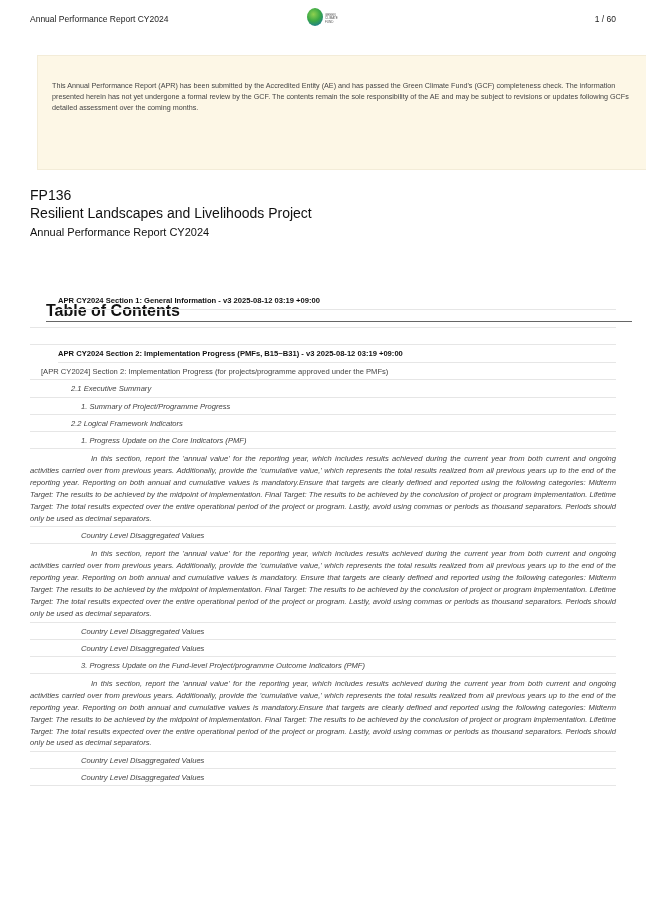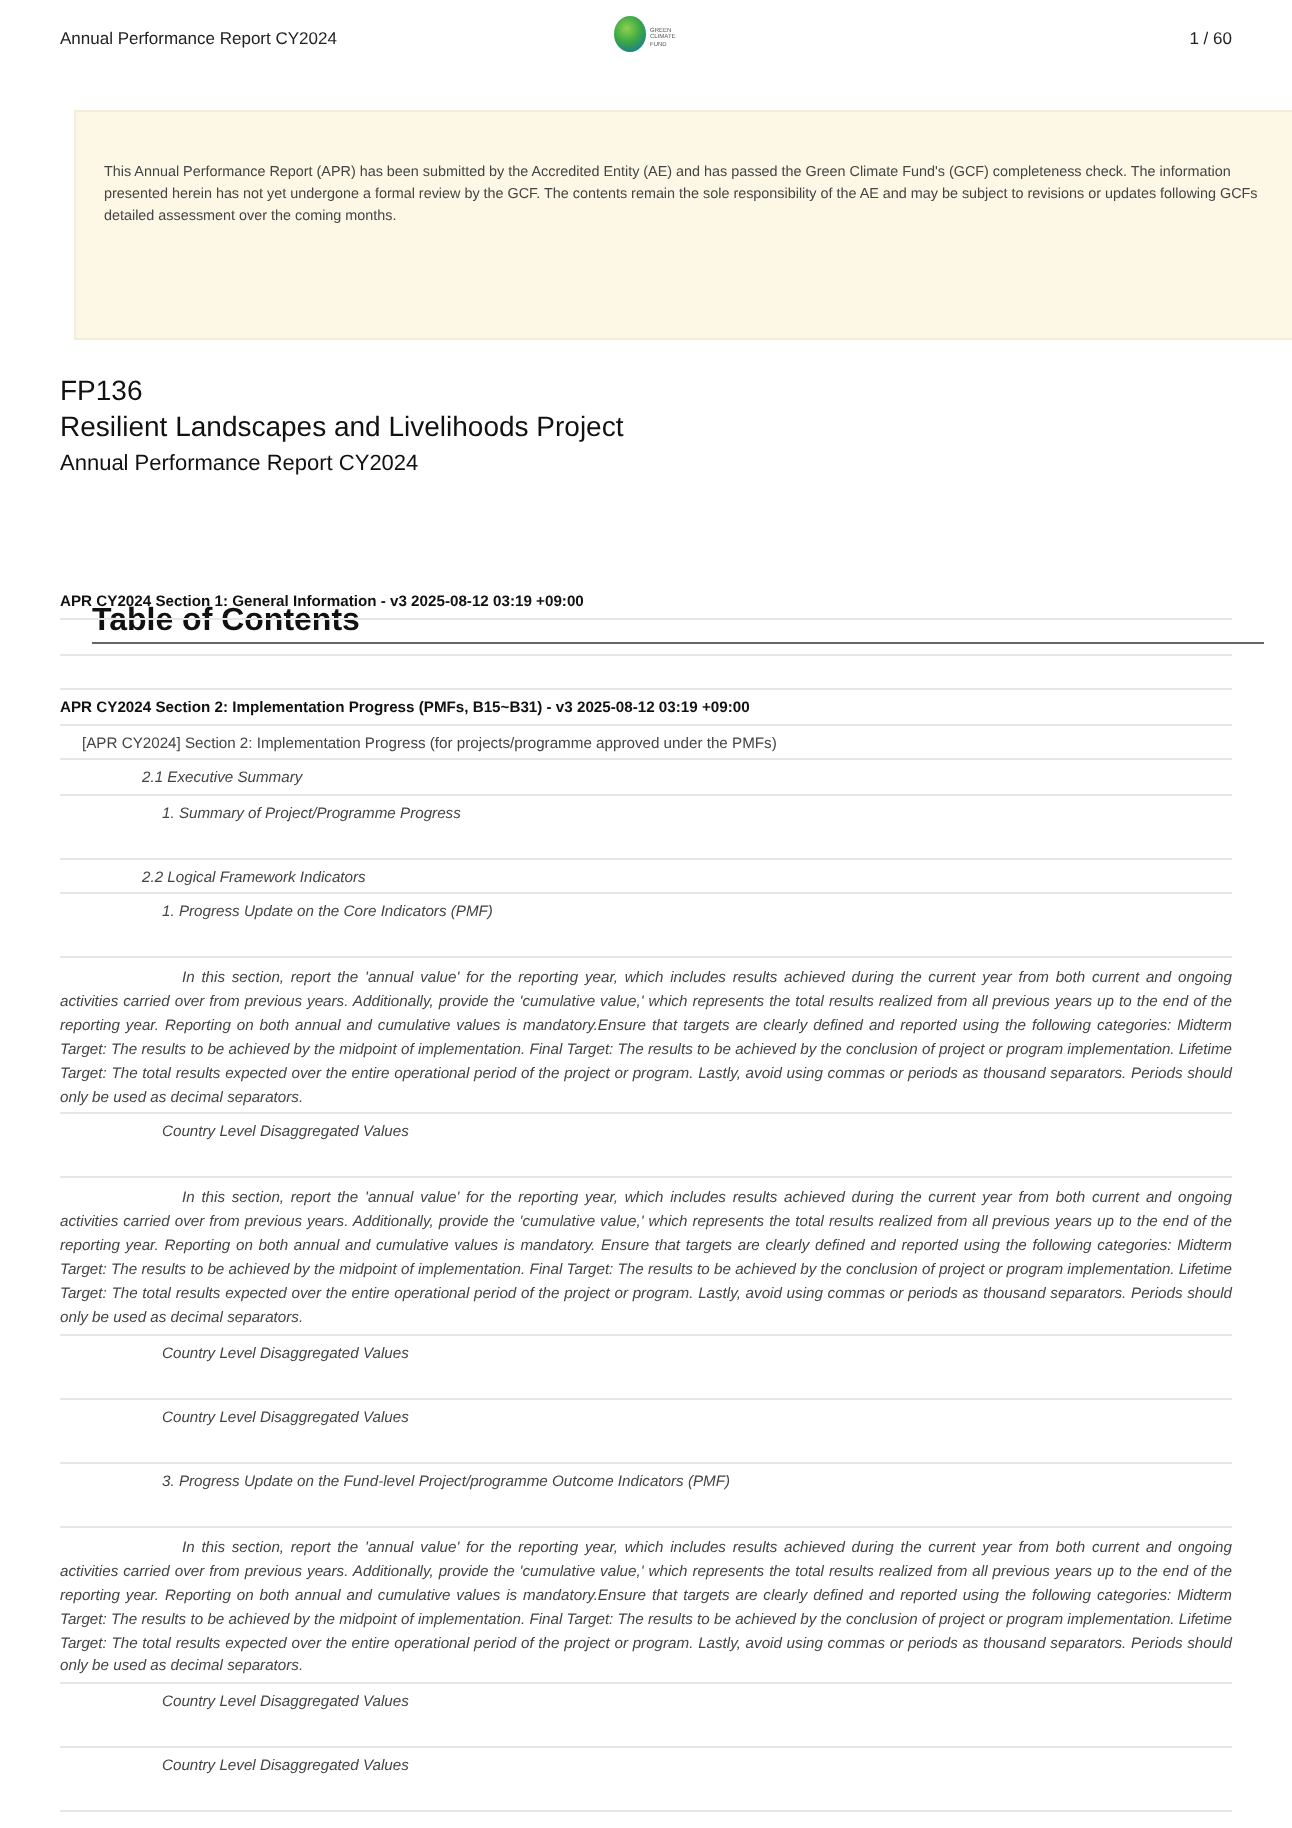--- a/index.html
+++ b/index.html
@@ -20,24 +20,24 @@
 
   .proj { position: absolute; left: 30px; top: 186px; font-size: 14px; color: #111; }
   .proj div { line-height: 18px; }
   .apr { position: absolute; left: 30px; top: 226px; font-size: 11px; color: #111; }
 
   .toc-title { position: absolute; left: 46px; top: 270px; width: 586px; font-size: 16px; font-weight: bold;
                color: #111; border-bottom: 1px solid #666; padding-bottom: 1px; line-height: 18px; margin-top: 32px; }
 
   .toc { position: absolute; left: 30px; top: 292px; width: 586px; }
   .row { border-bottom: 1px solid #e6e6e6; font-size: 7.6px; color: #333; box-sizing: border-box; }
-  .row.l0 { font-weight: bold; color: #111; height: 18px; line-height: 18px; }
+  .row.l0 { font-weight: bold; color: #111; height: 18px; line-height: 18px; margin-left: 28px; }
   .row.l1 { padding-left: 11px; height: 17px; line-height: 17px; color: #444; }
   .row.l2 { padding-left: 41px; font-style: italic; height: 17.5px; line-height: 17.5px; color: #444; }
-  .row.l3 { padding-left: 51px; font-style: italic; height: 32px; line-height: 17.5px; color: #444; }
+  .row.l3 { padding-left: 51px; font-style: italic; height: 17px; line-height: 17.5px; color: #444; }
   .row.blank { height: 17.5px; }
   .row.para { font-style: italic; color: #444; line-height: 11.9px; padding: 4px 0 2px 0; text-indent: 61px; text-align: justify; }
 </style>
 </head>
 <body>
 
 <div class="hdr">
   <span class="hdr-title">Annual Performance Report CY2024</span>
   <div class="logo">
     <div class="logo-globe"></div>

